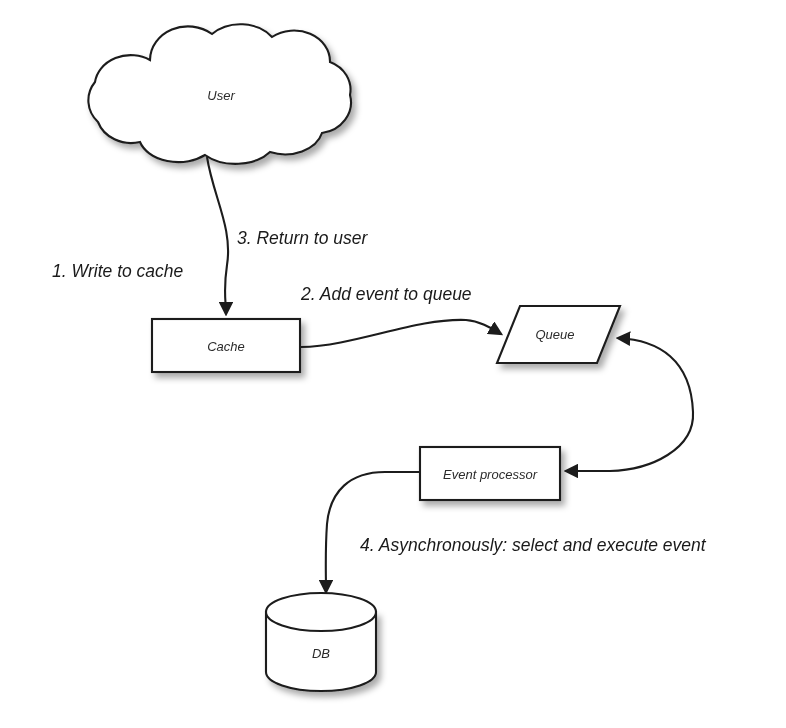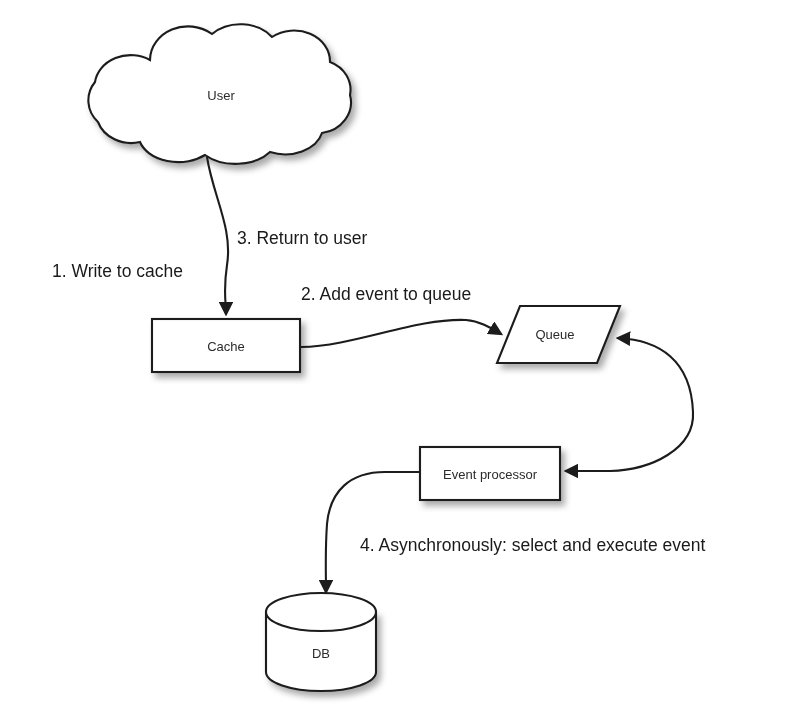--- a/index.html
+++ b/index.html
@@ -11,20 +11,21 @@
     font-family: "Liberation Sans", sans-serif;
     width: 786px;
     height: 728px;
     overflow: hidden;
   }
   #diagram-root {
     position: relative;
     width: 648px;
     height: 728px;
     background: #ffffff;
+    font-style: italic;
   }
   #diagram-svg {
     position: absolute;
     left: 0;
     top: 0;
     width: 786px;
     height: 728px;
   }
   .node-label {
     font-family: "Liberation Sans", sans-serif;

